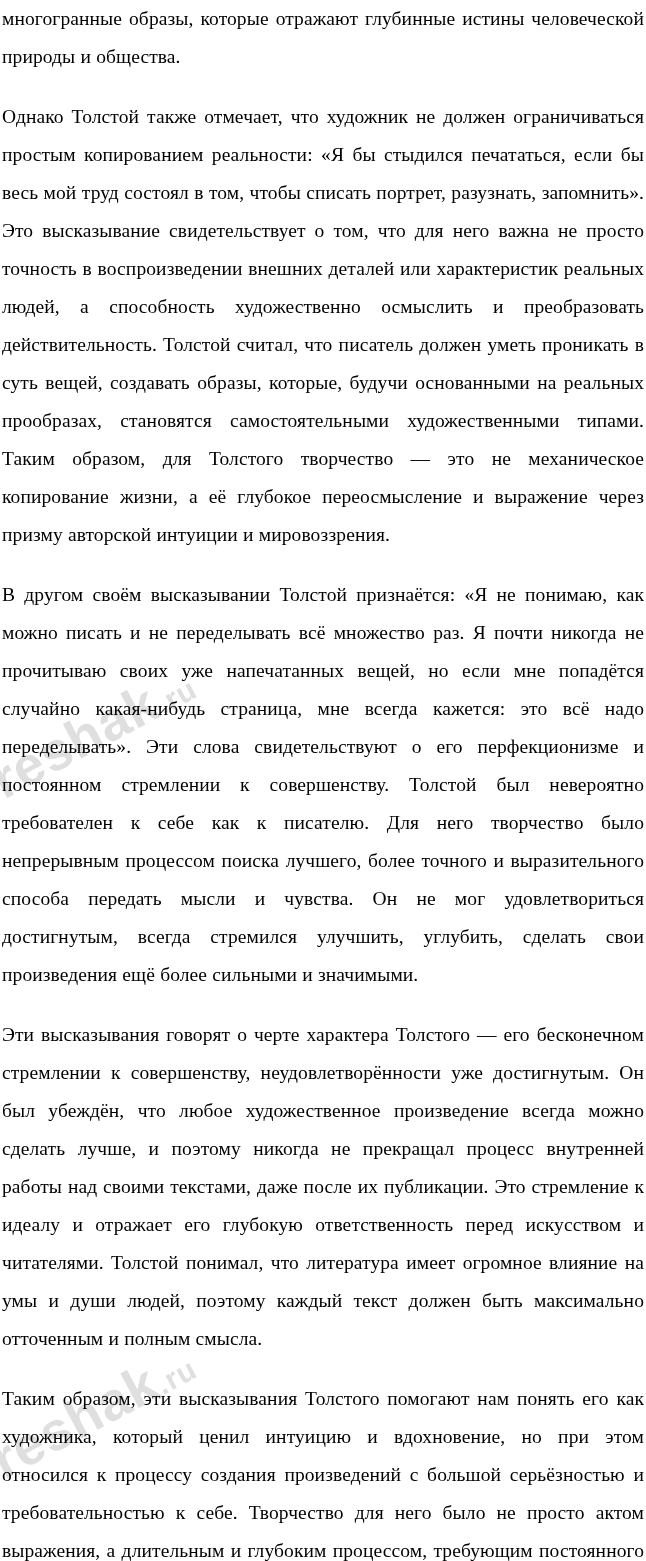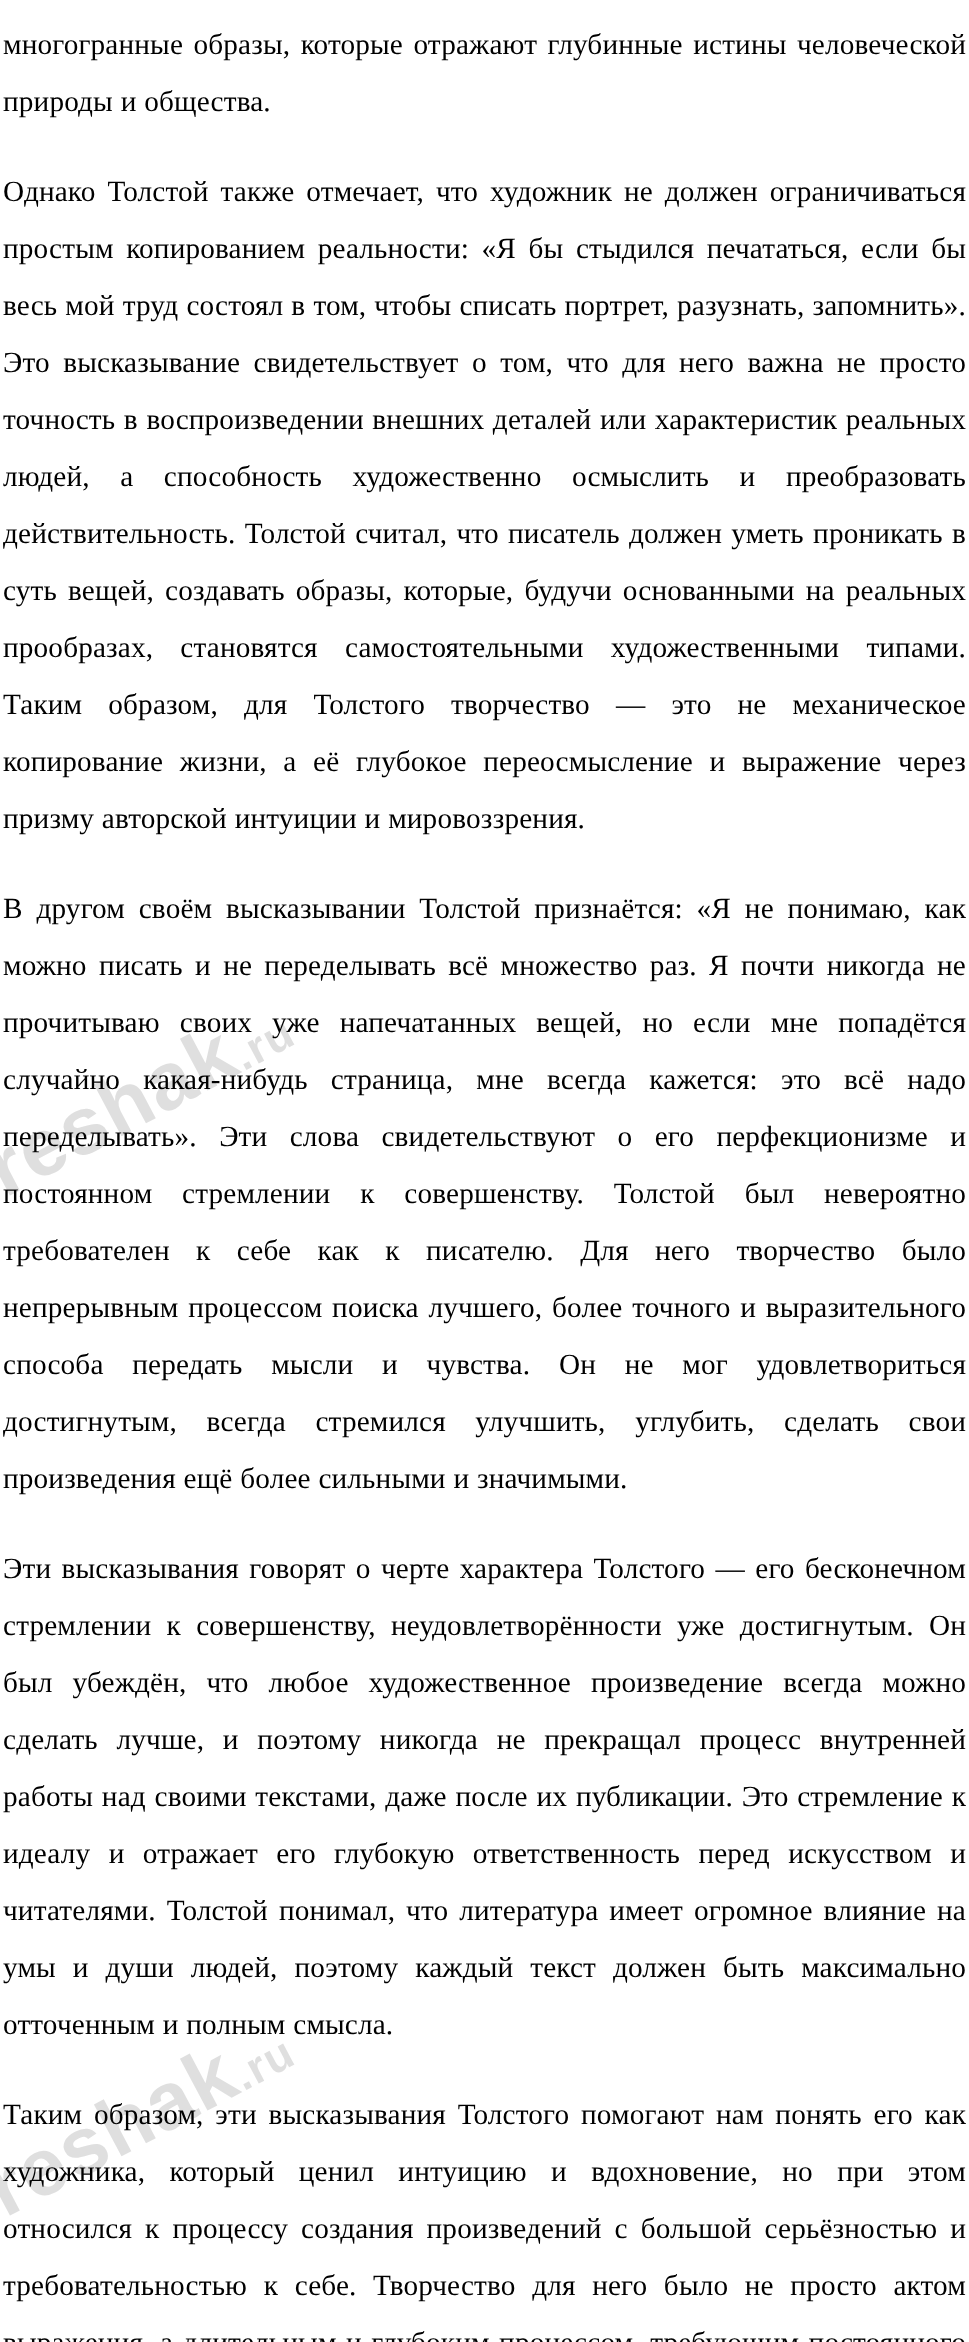--- a/index.html
+++ b/index.html
@@ -31,21 +31,21 @@
     margin: 0 0 22px 0;
     font-size: 19.5px;
     line-height: 38px;
     text-align: justify;
     text-justify: inter-word;
     letter-spacing: 0.1px;
     word-spacing: 0.2px;
   }
   p.para.first {
     margin-top: 0;
-    padding-top: 12px;
+    padding-top: 0;
   }
   p.para:last-child {
     margin-bottom: 0;
   }
   
   .watermark {
     position: absolute;
     z-index: 1;
     color: rgba(150, 150, 150, 0.30);
     font-family: "Liberation Sans", sans-serif;

